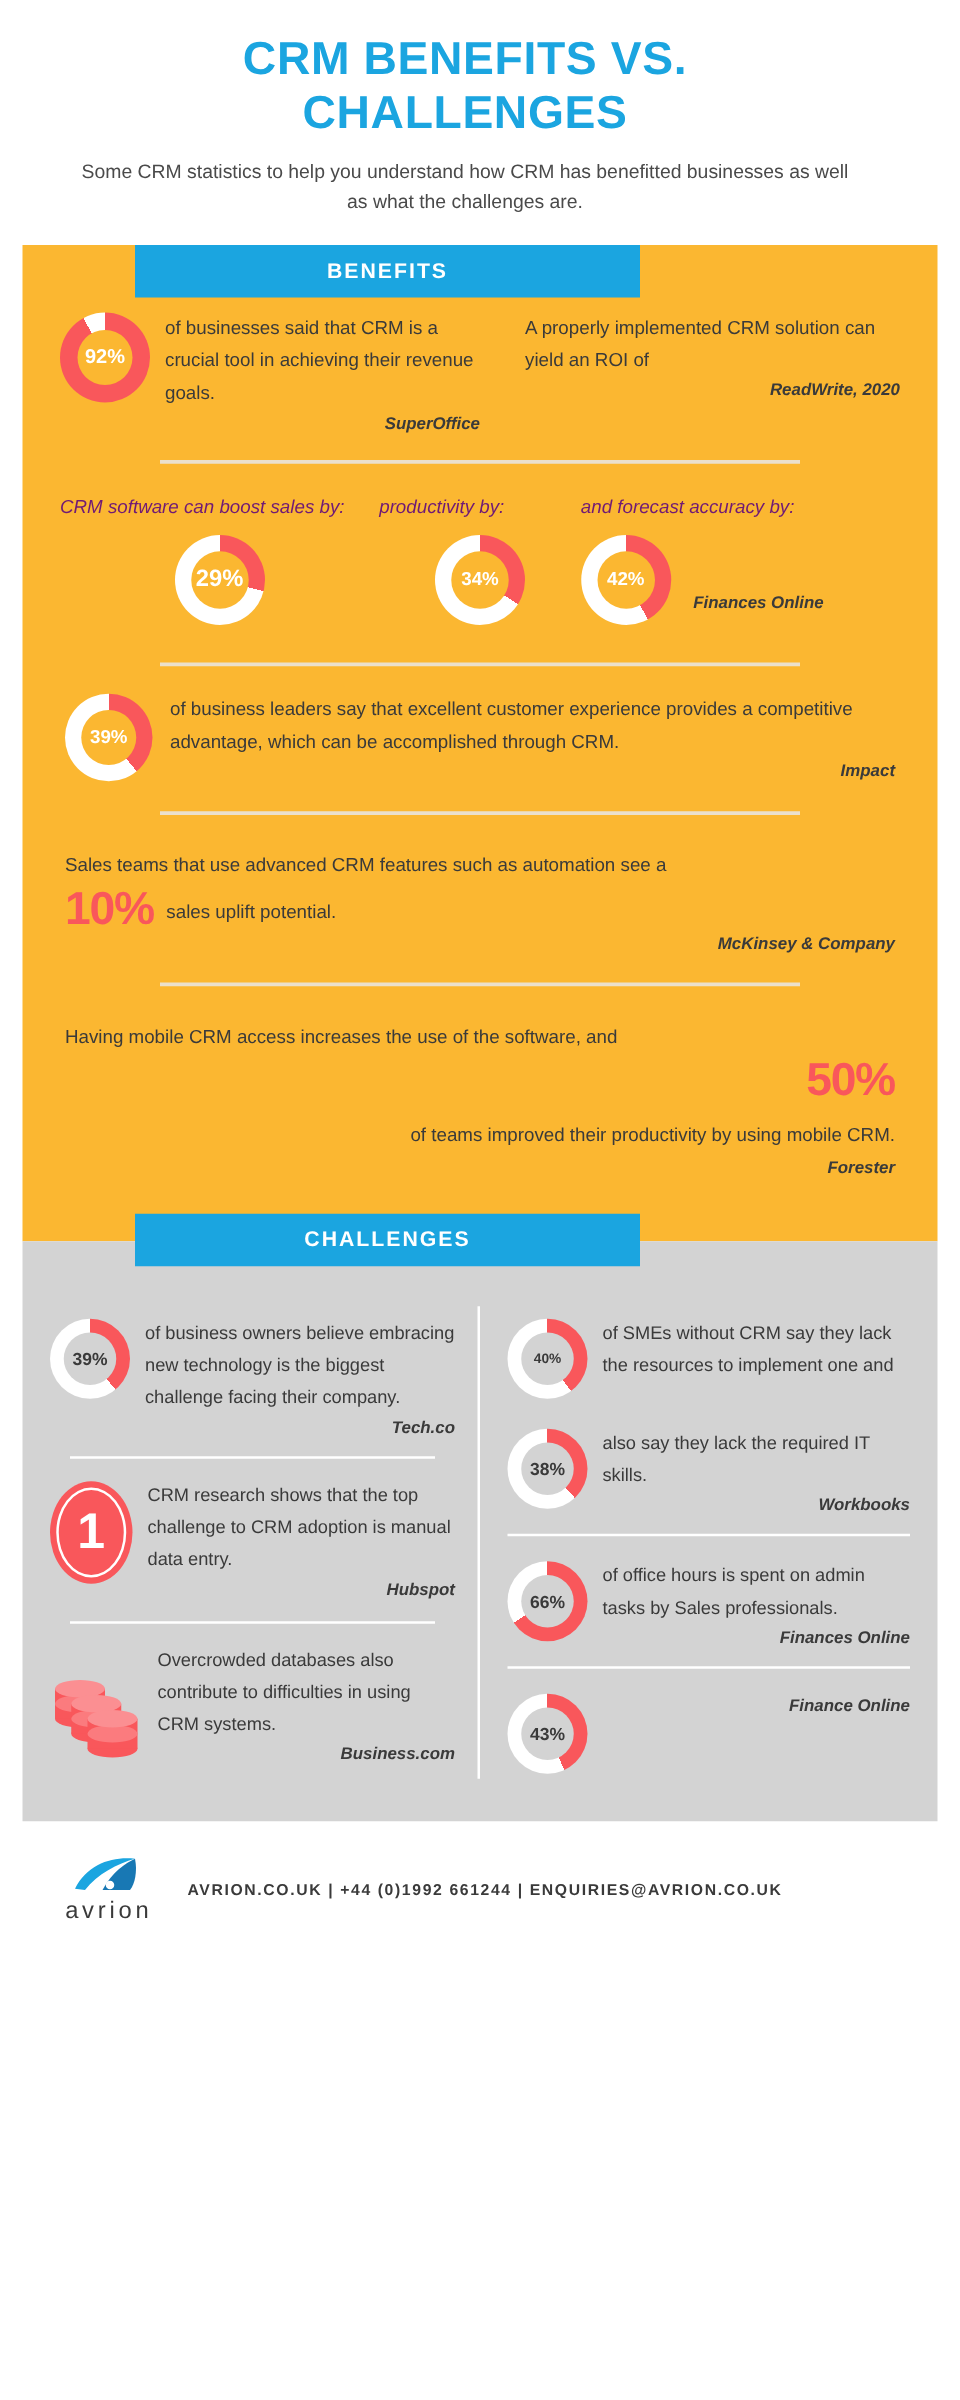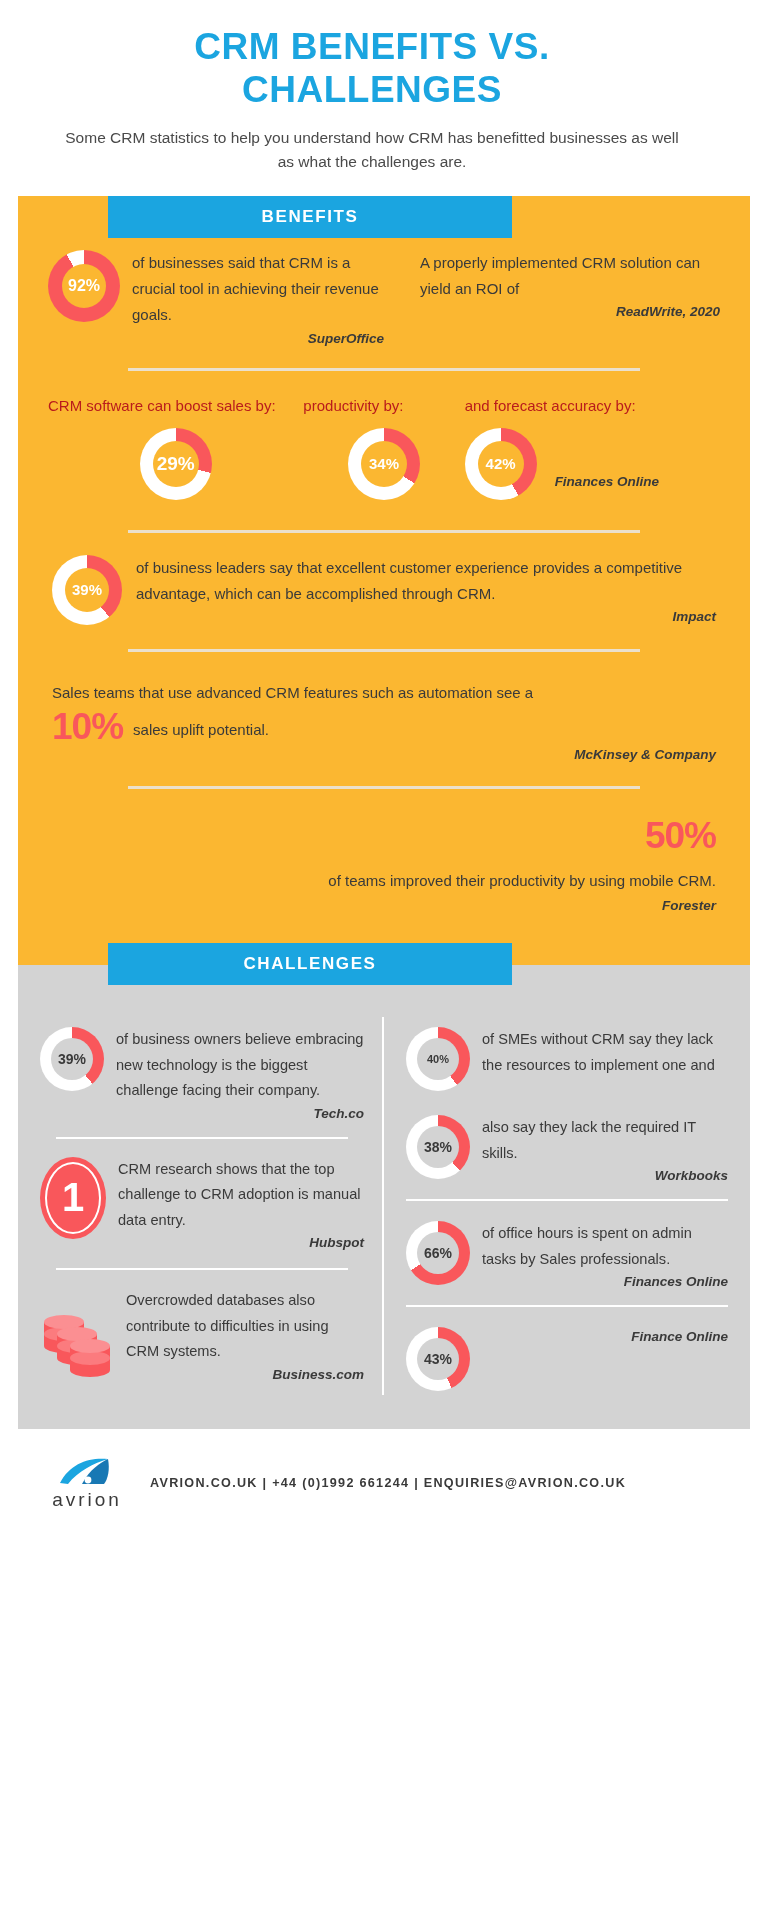--- a/index.html
+++ b/index.html
@@ -109,24 +109,25 @@
 
   
   .r1 { display: flex; gap: 0; padding: 0 30px 0 30px; }
   .r1-col { width: 50%; display: flex; }
   .r1-left-text { padding-left: 12px; }
   .r1-right { display: block; padding-left: 36px; }
 
   
   .boost-labels {
     display: flex;
-    color: #b91c1c;
+    color: #701a75;
     font-size: 15px;
     padding: 0 30px;
     margin-top: 26px;
+    font-style: italic;
   }
   .donut-row {
     display: flex;
     padding: 0 30px;
     margin-top: 14px;
     align-items: center;
   }
 
   
   .ch-cols { display: flex; padding: 0 22px; margin-top: 12px; }
@@ -256,20 +257,21 @@
     <div style="display:flex;align-items:flex-end;gap:10px;margin-top:2px;">
       <div class="bignum">10%</div>
       <div class="stat-text" style="padding-bottom:2px;">sales uplift potential.</div>
     </div>
     <div class="source">McKinsey &amp; Company</div>
   </div>
 
   <div class="divider" style="margin-top:24px;"></div>
 
   <div style="padding:0 34px;margin-top:28px;">
+    <div class="stat-text">Having mobile CRM access increases the use of the software, and</div>
     <div style="display:flex;align-items:flex-end;gap:14px;margin-top:2px;flex-direction:column;">
       <div class="bignum">50%</div>
       <div class="stat-text" style="padding-bottom:2px;">of teams improved their productivity by using mobile CRM.</div>
     </div>
     <div class="source">Forester</div>
   </div>
 
   <div style="height:28px;"></div>
 </div>
 

